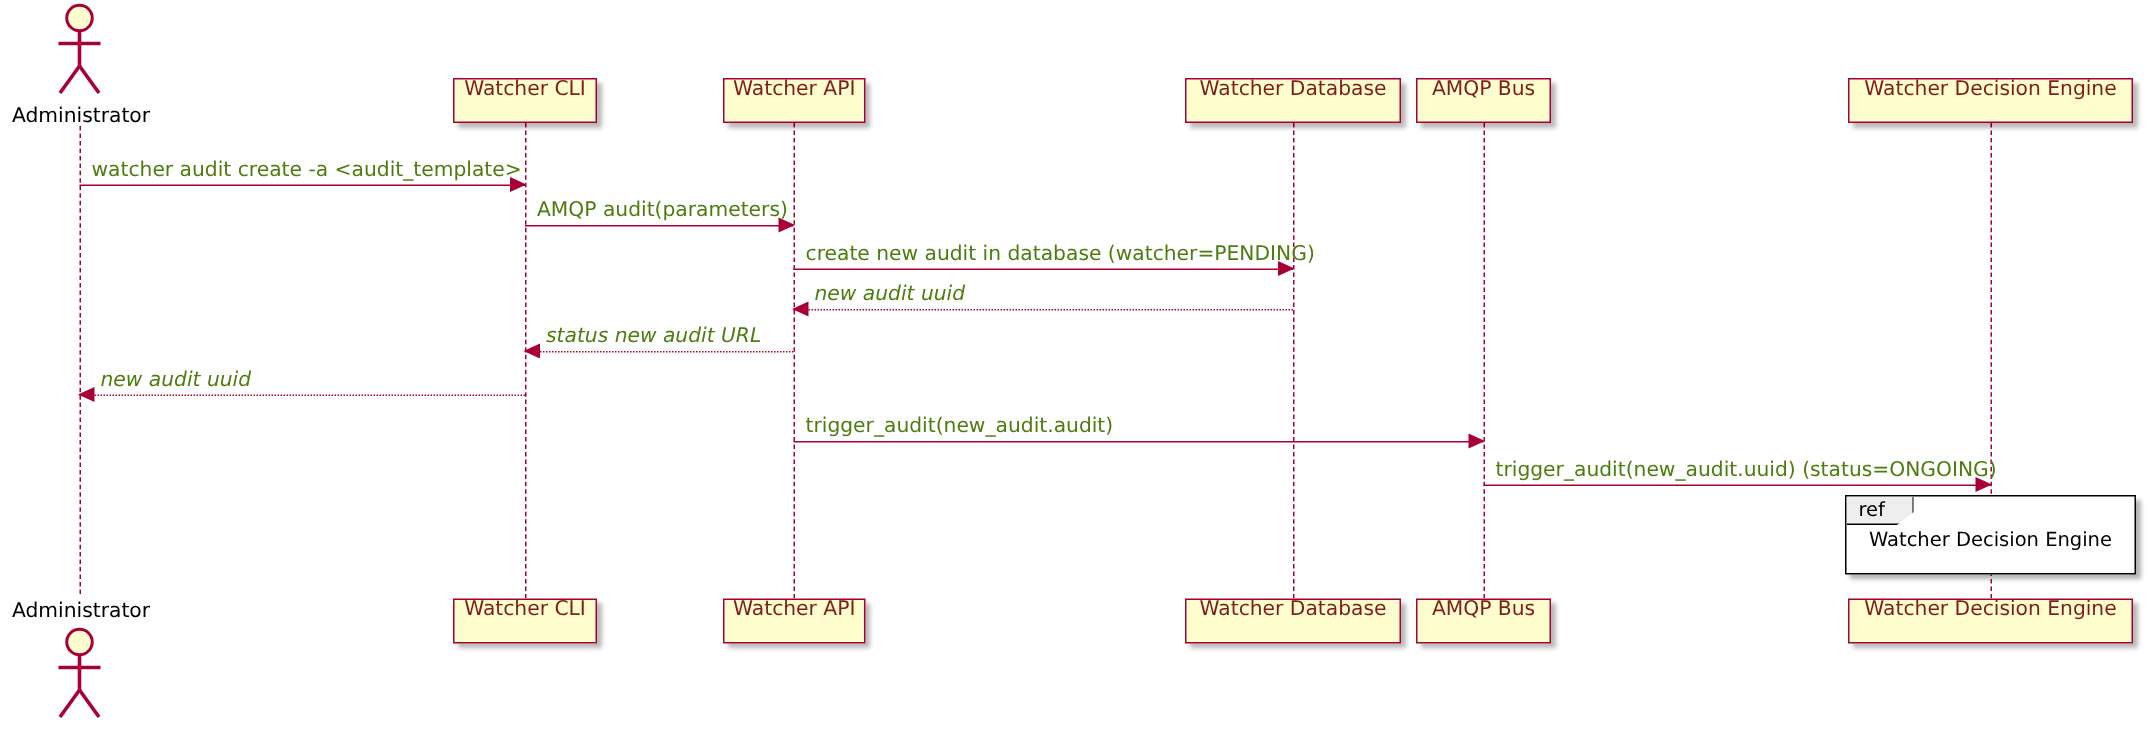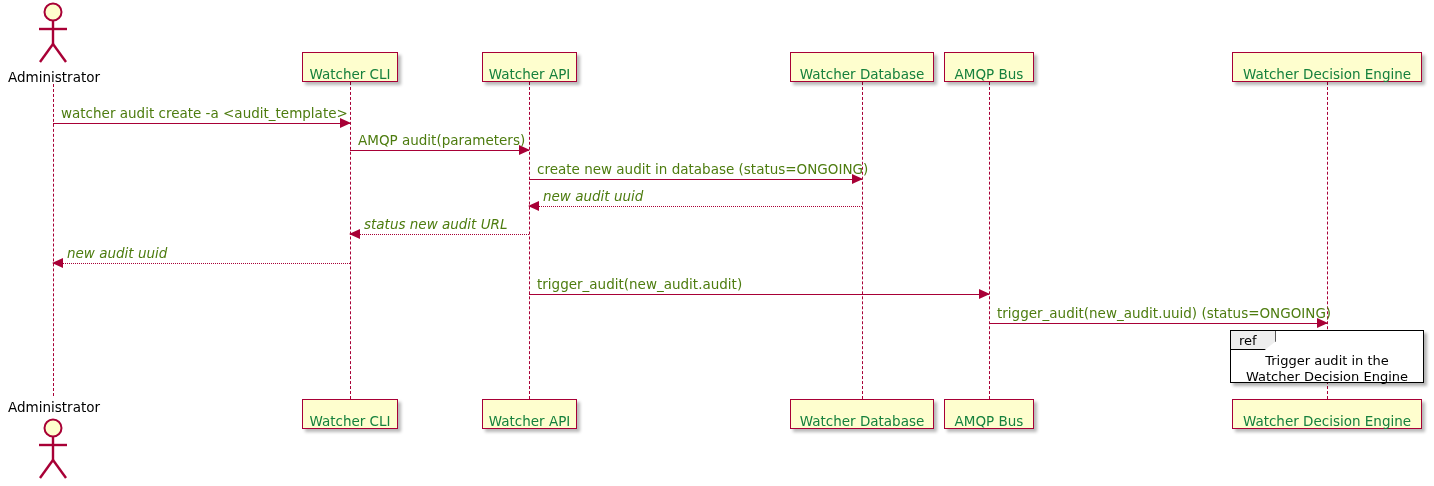--- a/index.html
+++ b/index.html
@@ -5,24 +5,24 @@
   html,body{margin:0;padding:0;background:#ffffff;}
   body{font-family:"DejaVu Sans","Liberation Sans",sans-serif;}
   #canvas{position:relative;width:1434px;height:486px;background:#ffffff;overflow:hidden;}
 
   
   .pbox{
     position:absolute;
     background:#FEFECE;
     border:1.5px solid #A80036;
     box-shadow:3px 3px 3px rgba(0,0,0,0.28);
-    color:#15803d;
+    color:#7f1d1d;
     font-size:13.5px;
     line-height:1;
-    display:flex;align-items:flex-end;justify-content:center;
+    display:flex;align-items:flex-start;justify-content:center;
     white-space:nowrap;
     box-sizing:border-box;
   }
 
   
   .actor{position:absolute;width:46px;height:62px;}
   .actor svg{display:block;overflow:visible;}
   .actor-label{
     position:absolute;font-size:13.5px;color:#000;white-space:nowrap;
   }
@@ -142,21 +142,21 @@
         <div class="msg-label l">watcher audit create -a &lt;audit_template&gt;</div>
       </div>
       <div class="msg solid" style="left: 350px; top: 150px; width: 179px;">
         <div class="line"></div>
         <div class="arrowhead right"></div>
         <div class="msg-label l">AMQP audit(parameters)</div>
       </div>
       <div class="msg solid" style="left: 529px; top: 179px; width: 333px;">
         <div class="line"></div>
         <div class="arrowhead right"></div>
-        <div class="msg-label l">create new audit in database (status=ONGOING)</div>
+        <div class="msg-label l">create new audit in database (watcher=PENDING)</div>
       </div>
       <div class="msg dotted" style="left: 529px; top: 206px; width: 333px;">
         <div class="line"></div>
         <div class="arrowhead left"></div>
         <div class="msg-label r">new audit uuid</div>
       </div>
       <div class="msg dotted" style="left: 350px; top: 234px; width: 179px;">
         <div class="line"></div>
         <div class="arrowhead left"></div>
         <div class="msg-label r">status new audit URL</div>
@@ -174,21 +174,20 @@
       <div class="msg solid" style="left: 989px; top: 323px; width: 338px;">
         <div class="line"></div>
         <div class="arrowhead right"></div>
         <div class="msg-label l">trigger_audit(new_audit.uuid) (status=ONGOING)</div>
       </div>
     </div>
 
   <div class="ref" id="ref-fragment" style="left: 1230px; top: 330px; width: 194px; height: 53px;">
     <div class="ref-tab">ref</div>
     <div class="ref-body" id="ref-body">
-        <div>Trigger audit in the</div>
         <div>Watcher Decision Engine</div>
       </div>
   </div>
 
   <div id="footer-participants">
       <div class="actor" style="left: 30px; top: 418px;">
         <svg width="46" height="62" viewBox="0 0 46 62">
           <circle cx="23" cy="10" r="8.5" fill="#FEFECE" stroke="#A80036" stroke-width="2"></circle>
           <line x1="23" y1="19" x2="23" y2="42" stroke="#A80036" stroke-width="2.4"></line>
           <line x1="9" y1="27" x2="37" y2="27" stroke="#A80036" stroke-width="2.4"></line>

